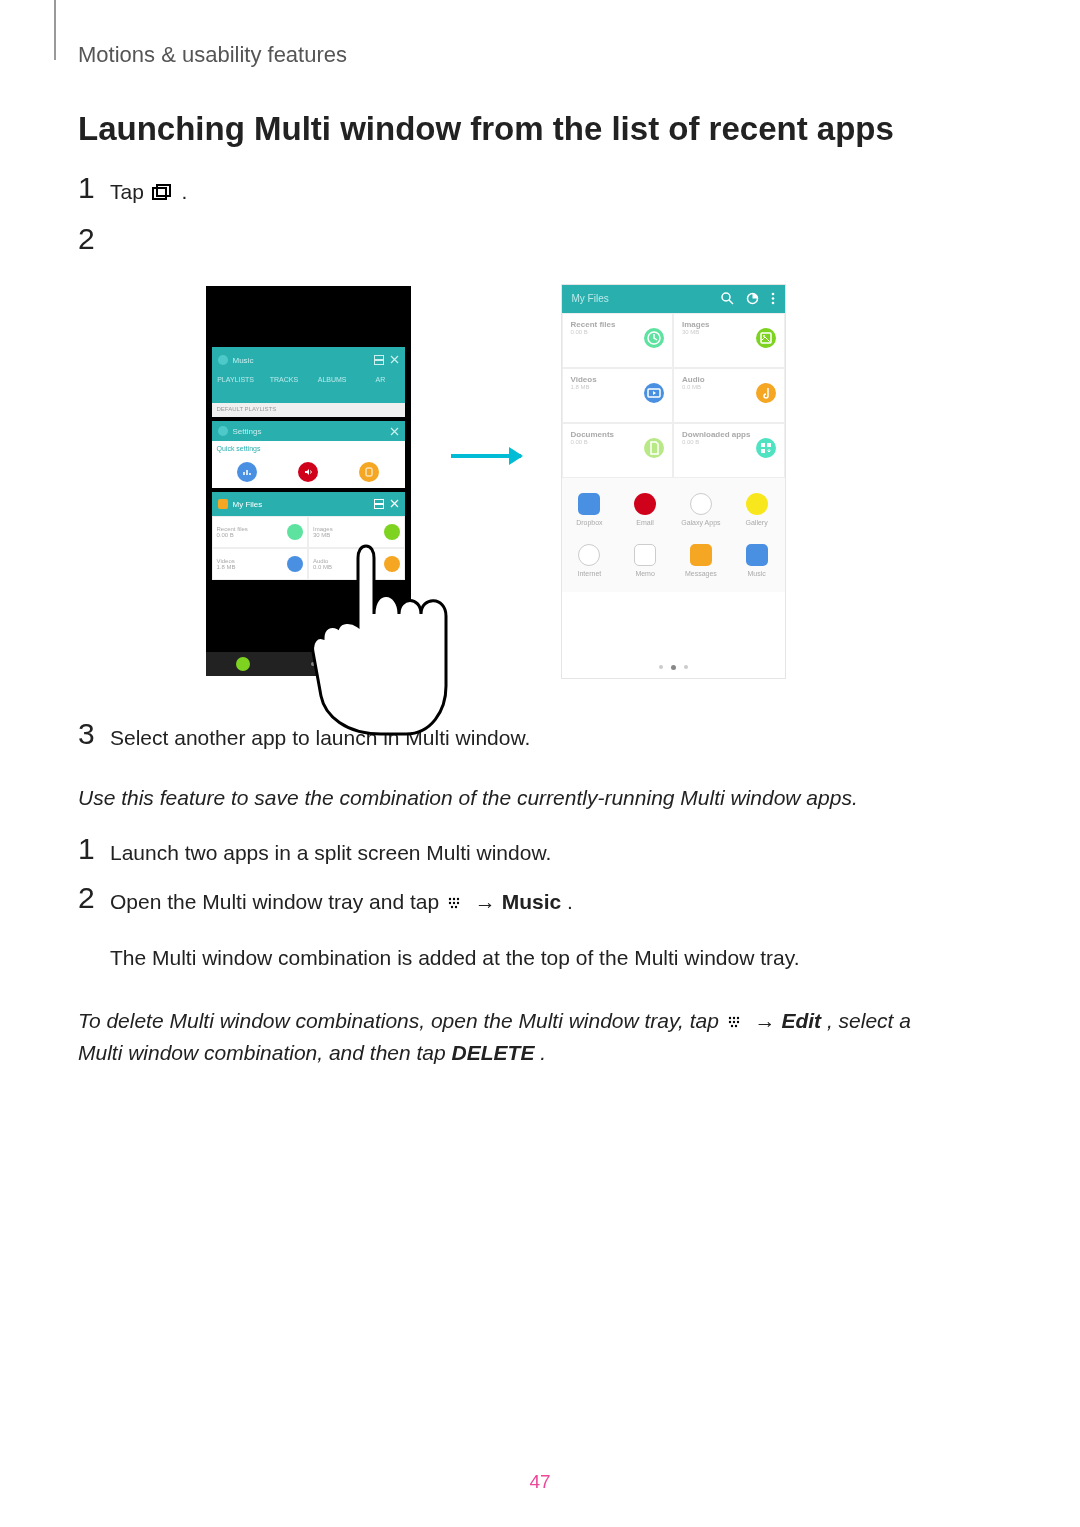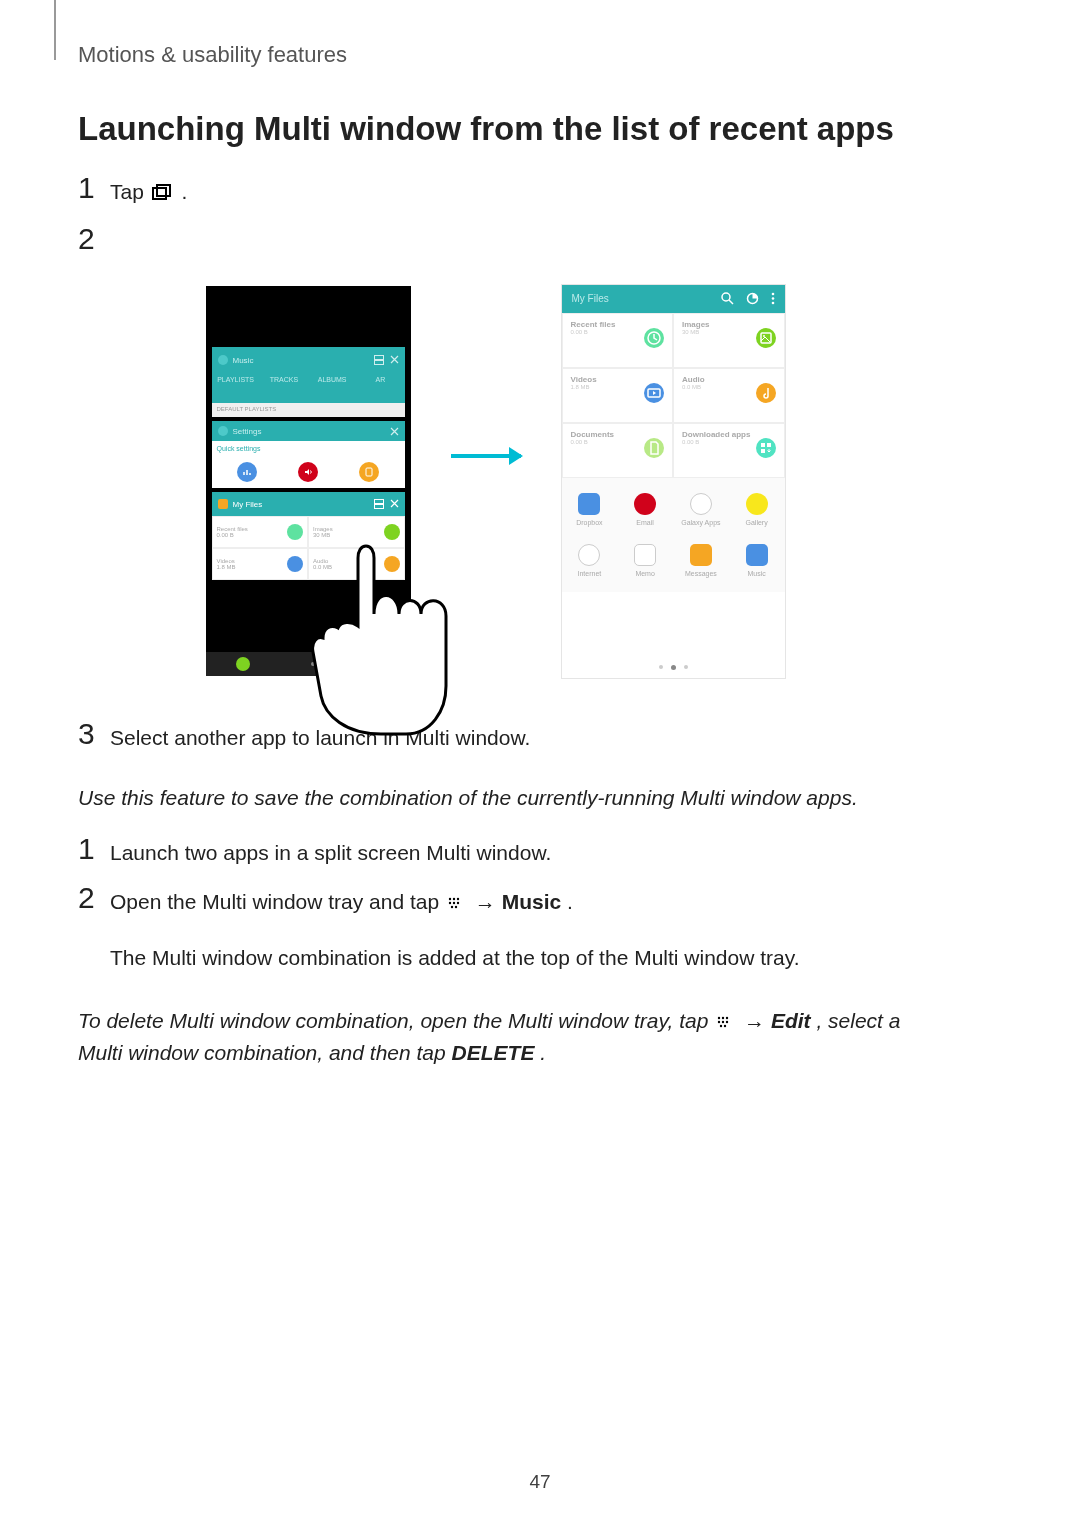--- a/index.html
+++ b/index.html
@@ -167,21 +167,21 @@
     row-gap:18px;
   }
   .p2-app{display:flex; flex-direction:column; align-items:center; font-size:7px; color:#aaa;}
   .p2-app .ai{width:22px;height:22px; border-radius:5px; margin-bottom:4px;}
   .page-num {
     position:absolute;
     bottom: 34px;
     left: 0; right: 0;
     text-align:center;
     font-size:19px;
-    color:#404040;
+    color:#ec4899;
   }
   .para { font-size:21px; line-height:1.45; margin-bottom:20px;font-style:italic;}
   .section2 { margin-top: 30px;}
   .sub { margin-top: 24px; margin-bottom: 18px;}
 </style>
 </head>
 <body>
 
 <div class="page-border"></div>
 <div class="header-title">Motions &amp; usability features</div>
@@ -458,21 +458,21 @@
             </svg>
         </span>
         <span> → </span>
         <span class="bold">Music</span>
         <span>.</span>
         <div class="sub">The Multi window combination is added at the top of the Multi window tray.</div>
       </div>
     </div>
 
     <div class="para">
-      <span>To delete Multi window combination, open the Multi window tray, tap </span>
+      <span>To delete Multi window combinations, open the Multi window tray, tap </span>
       <span class="inline-icon">
         <svg width="20" height="14" viewBox="0 0 20 14">
             <circle cx="3" cy="3" r="1.2"></circle>
             <circle cx="7" cy="3" r="1.2"></circle>
             <circle cx="11" cy="3" r="1.2"></circle>
             <circle cx="3" cy="7" r="1.2"></circle>
             <circle cx="7" cy="7" r="1.2"></circle>
             <circle cx="11" cy="7" r="1.2"></circle>
             <circle cx="5" cy="11" r="1.2"></circle>
             <circle cx="9" cy="11" r="1.2"></circle>

